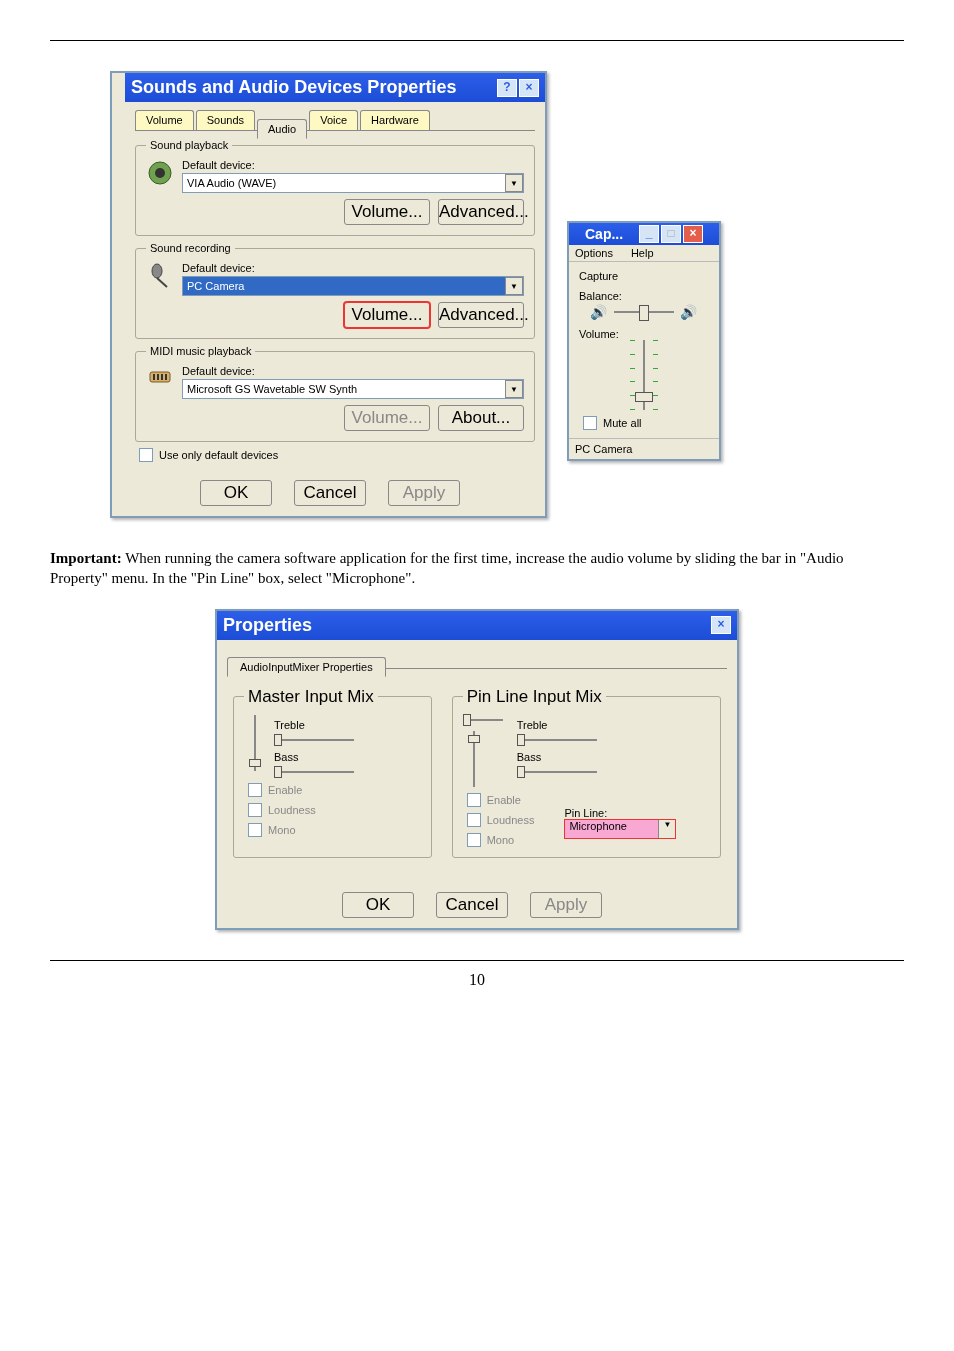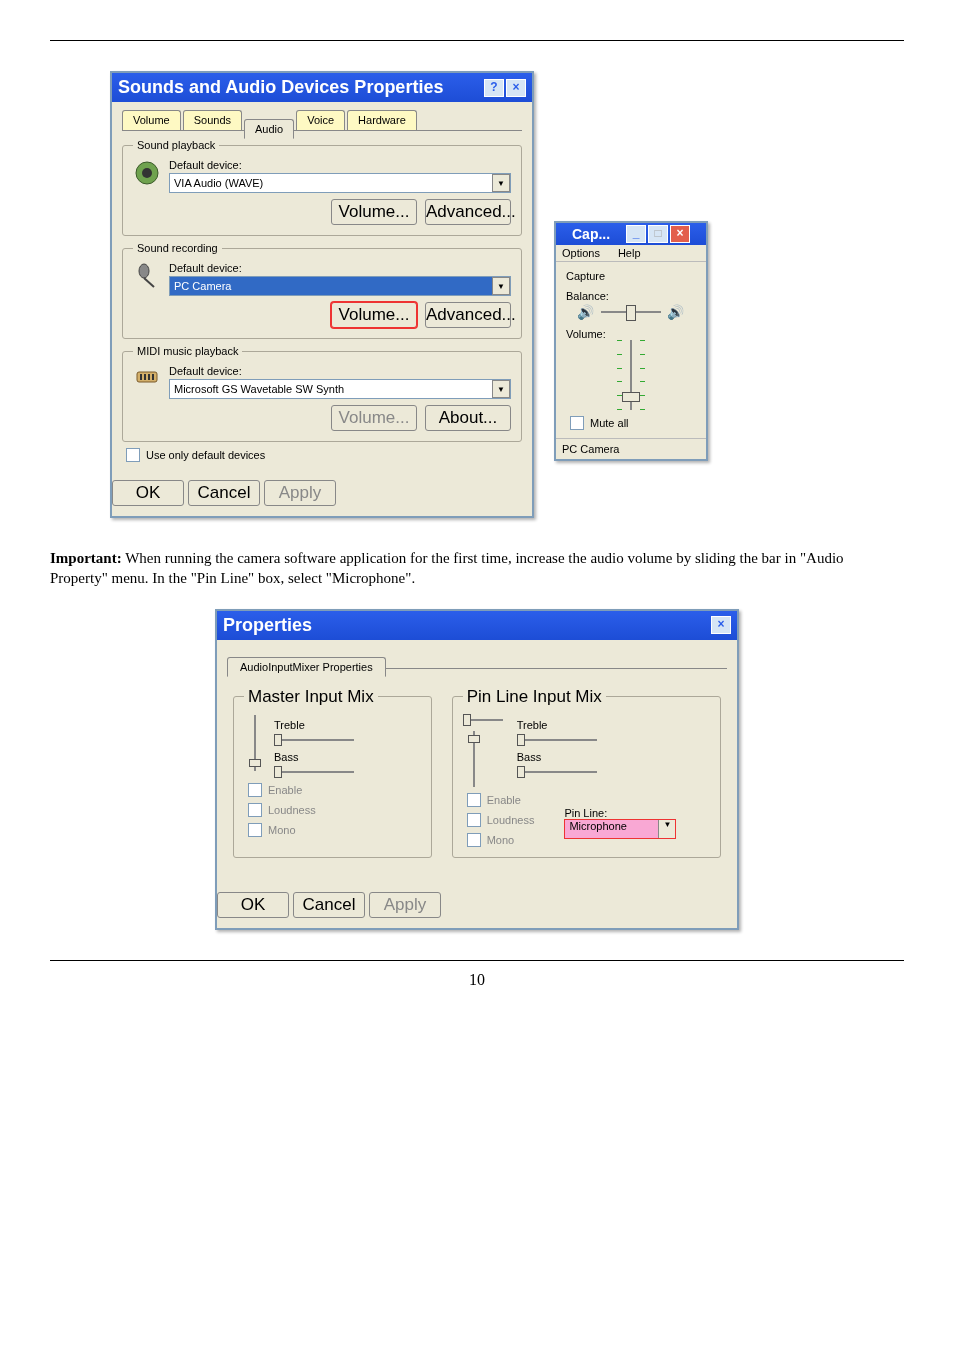--- a/index.html
+++ b/index.html
@@ -108,21 +108,21 @@
     font-size:17px;
     border-radius:3px;
   }
   .btn.disabled, .wbtn.disabled { color:#888; }
   .btn.highlight { border:1px solid #e33; box-shadow:0 0 0 1px #e33; }
   .chk { display:flex; align-items:center; gap:6px; margin:6px 0 0 4px;}
   .chkbox {
     width:12px; height:12px; border:1px solid #7f9db9; background:#fff;
   }
   .dlg-buttons {
-    display:flex; justify-content:flex-start; gap:4px;
+    display:flex; justify-content:center; gap:22px;
     padding: 8px 10px 10px 0;
   }
   .dlg-buttons .wbtn { width:70px; }
 
   
   .capwin { width: 150px; font-family: Tahoma, sans-serif; font-size:11px;}
   .capwin .titlebar { font-size:14px; padding:2px 16px;}
   .capwin .menu {
     display:flex; gap:18px; padding:2px 6px; border-bottom:1px solid #bbb;
     background:#ece9d8;
@@ -191,21 +191,21 @@
   .disabled-text { color:#888; }
   .spk-icon { font-size:14px; }
 </style>
 </head>
 <body>
 
 <hr class="top">
 
 <div class="figures-row">
 
-  <div class="win" style="width:420px;">
+  <div class="win" style="width:420px;padding-left:13px;">
     <div class="titlebar">
       <span>Sounds and Audio Devices Properties</span>
       <div class="tb-buttons">
         <div class="tb-btn">?</div>
         <div class="tb-btn">×</div>
       </div>
     </div>
     <div class="body">
       <div class="tabs">
         <div class="tab">Volume</div>

